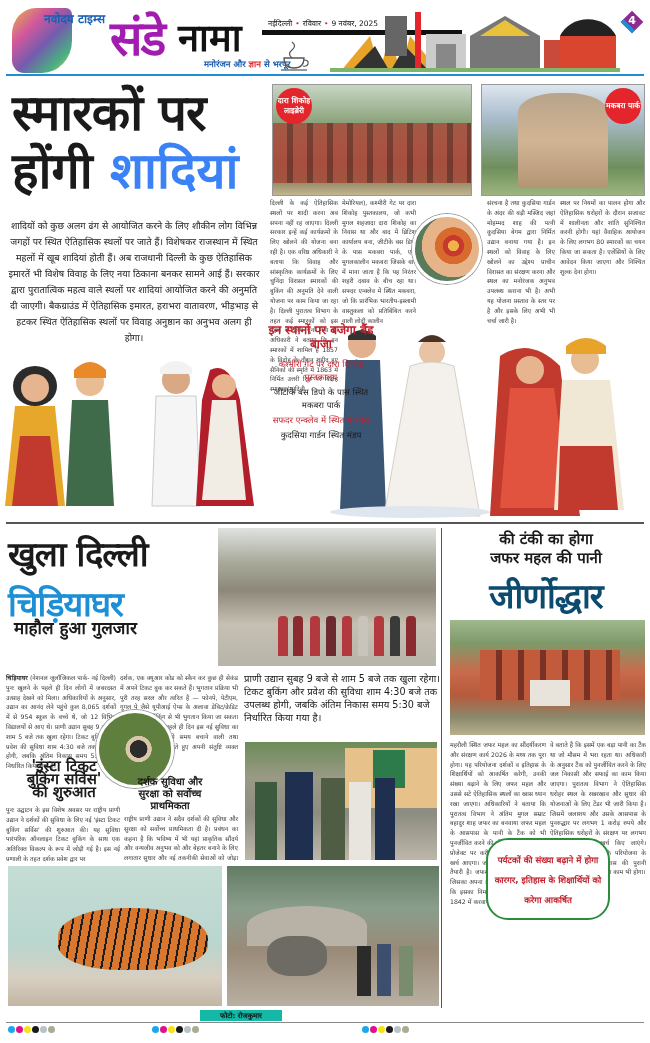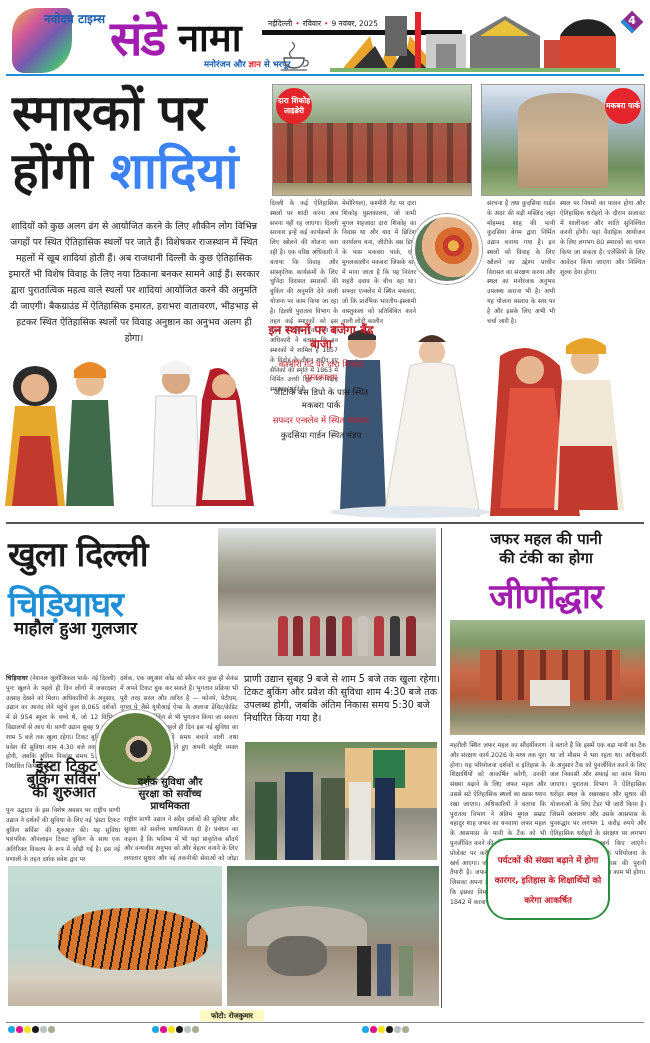--- a/index.html
+++ b/index.html
@@ -82,25 +82,25 @@
   .stork { left: 96px; top: 710px; width: 78px; height: 78px; border-radius: 50%; border: 3px solid #fff; box-shadow: 0 0 0 1px #999;
     background: radial-gradient(circle at 55% 50%,#2c2c2c 0 16%,#d9c7a8 17% 24%,#5e7f3e 25% 100%); }
   .queue-photo { left: 245px; top: 742px; width: 192px; height: 118px; background:
     linear-gradient(180deg,#6c8b58 0%,#9a9a86 30%,#8d8c80 60%,#bdb7a9 100%); overflow: hidden; }
   .tiger-photo { left: 8px; top: 866px; width: 214px; height: 140px; background:
     linear-gradient(180deg,#c5ddd5 0%,#b9d6cf 55%,#d7cfc1 80%,#c2b6a4 100%); overflow: hidden; }
   .tiger { position: absolute; left: 50px; top: 42px; width: 150px; height: 62px; border-radius: 45% 50% 40% 40%;
     background: repeating-linear-gradient(100deg,#d9772e 0 7px,#1d1d1d 7px 9px); }
   .elephant-photo { left: 227px; top: 866px; width: 212px; height: 140px; background:
     linear-gradient(180deg,#637b63 0%,#8a9e8c 30%,#9a8a78 60%,#b9b0a2 100%); overflow: hidden; }
-  .credit { left: 200px; top: 1010px; font-size: 7px; font-weight: bold; background: #fef9c3; padding: 1px 11px; color: #111; }
+  .credit { left: 200px; top: 1010px; font-size: 7px; font-weight: bold; background: #14b8a6; padding: 1px 20px; color: #111; }
 
   
   .zm-h1 { left: 447px; top: 530px; width: 198px; font-size: 15px; font-weight: bold; text-align: center; line-height: 19px; color: #1a1a1a; }
-  .zm-h2 { left: 447px; top: 572px; width: 198px; font-size: 34px; font-weight: bold; text-align: center; color: #a21caf; letter-spacing: -1px; }
+  .zm-h2 { left: 447px; top: 572px; width: 198px; font-size: 34px; font-weight: bold; text-align: center; color: #0c4a6e; letter-spacing: -1px; }
   .zm-photo { left: 450px; top: 620px; width: 195px; height: 115px; background:
     linear-gradient(180deg,#9fb88d 0%,#7f9a6a 20%,#c96b4c 45%,#b55a3b 65%,#8a8a6c 85%,#b9b08e 100%); overflow: hidden; }
   .zmc1 { left: 450px; top: 740px; width: 96px; }
   .zmc2 { left: 550px; top: 740px; width: 96px; }
   .frame { left: 486px; top: 838px; width: 124px; height: 82px; border: 2px solid #2a8c3c; border-radius: 22px; background: #fff; text-align: center; padding-top: 10px; }
   .frame-text { font-size: 8.6px; line-height: 20px; font-weight: bold; color: #c21f2a; }
 
   .color-dots { display: flex; gap: 1px; }
   .color-dots span { width: 7px; height: 7px; border-radius: 50%; display: inline-block; }
   .bottom-rule { left: 6px; top: 1022px; width: 638px; height: 1px; background: #888; }
@@ -250,22 +250,22 @@
   <div class="abs" style="left:40px;top:70px;width:60px;height:40px;border-radius:40%;background:#6e6a64;"></div>
   <div class="abs" style="left:130px;top:80px;width:14px;height:50px;background:#2b2b2b;"></div>
   <div class="abs" style="left:150px;top:78px;width:14px;height:52px;background:#3d4f6e;"></div>
   <div class="abs" style="left:172px;top:80px;width:14px;height:50px;background:#7a8c6e;"></div>
 </div>
 <div class="abs credit">फोटो: रोजकुमार</div>
 
 <div class="abs rule" style="left:441px;top:528px;width:1px;height:480px;"></div>
 
 <div class="abs zm-h1">
+  <div>की टंकी का होगा</div>
   <div>जफर महल की पानी</div>
-  <div>की टंकी का होगा</div>
 </div>
 <div class="abs zm-h2">जीर्णोद्धार</div>
 <div class="abs zm-photo">
   <div class="abs" style="left:30px;top:30px;width:140px;height:50px;background:repeating-linear-gradient(90deg,#c25a3c 0 16px,#7a3224 16px 22px);"></div>
   <div class="abs" style="left:80px;top:60px;width:40px;height:26px;background:#e8e4dc;"></div>
 </div>
 <div class="abs col zmc1">महरौली स्थित जफर महल का सौंदर्यीकरण और संरक्षण कार्य 2026 के मध्य तक पूरा होगा। यह परियोजना दर्शकों व इतिहास के शिक्षार्थियों को आकर्षित करेगी, उनकी संख्या बढ़ाने के लिए जफर महल और उससे सटे ऐतिहासिक स्थलों का खास ध्यान रखा जाएगा। अधिकारियों ने बताया कि पुरातत्व विभाग ने अंतिम मुगल सम्राट बहादुर शाह जफर का बनवाया जफर महल के आसपास के पानी के टैंक को भी पुनर्जीवित करने की योजना तय की है। इस प्रोजेक्ट पर करीब 2.4 करोड़ रुपये का खर्च आएगा। जल्द ही इसे शुरू करने की तैयारी है। जफर महल एक ऐसा ढांचा है जिसका अपना ही महत्व है। माना जाता है कि इसका निर्माण बहादुर शाह जफर ने 1842 में करवाया था।</div>
 <div class="abs col zmc2">वे बताते हैं कि इसमें एक बड़ा पानी का टैंक था जो मौसम में भरा रहता था। अधिकारी के अनुसार टैंक को पुनर्जीवित करने के लिए जल निकासी और सफाई का काम किया जाएगा। पुरातत्व विभाग ने ऐतिहासिक धरोहर स्थल के रखरखाव और सुधार की योजनाओं के लिए टेंडर भी जारी किया है। जिसमें जलाशय और उसके आसपास के पुनरुद्धार पर लगभग 1 करोड़ रुपये और ऐतिहासिक धरोहरों के संरक्षण पर लगभग 1.4 करोड़ रुपये खर्च किए जाएंगे। अधिकारियों ने बताया कि परियोजना के अंतर्गत महल के आसपास की पुरानी संरचनाओं और जलाशय का काम भी होगा।</div>
 <div class="abs frame">
   <div class="frame-text">पर्यटकों की संख्या बढ़ाने में होगा कारगर, इतिहास के शिक्षार्थियों को करेगा आकर्षित</div>

